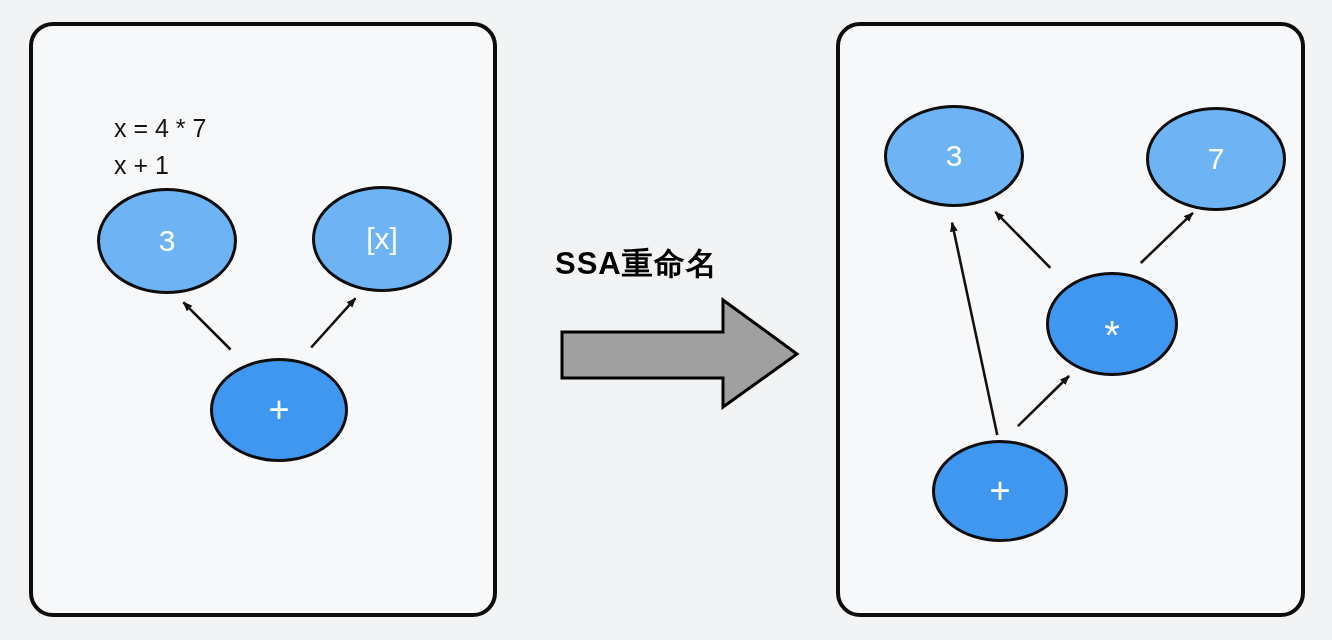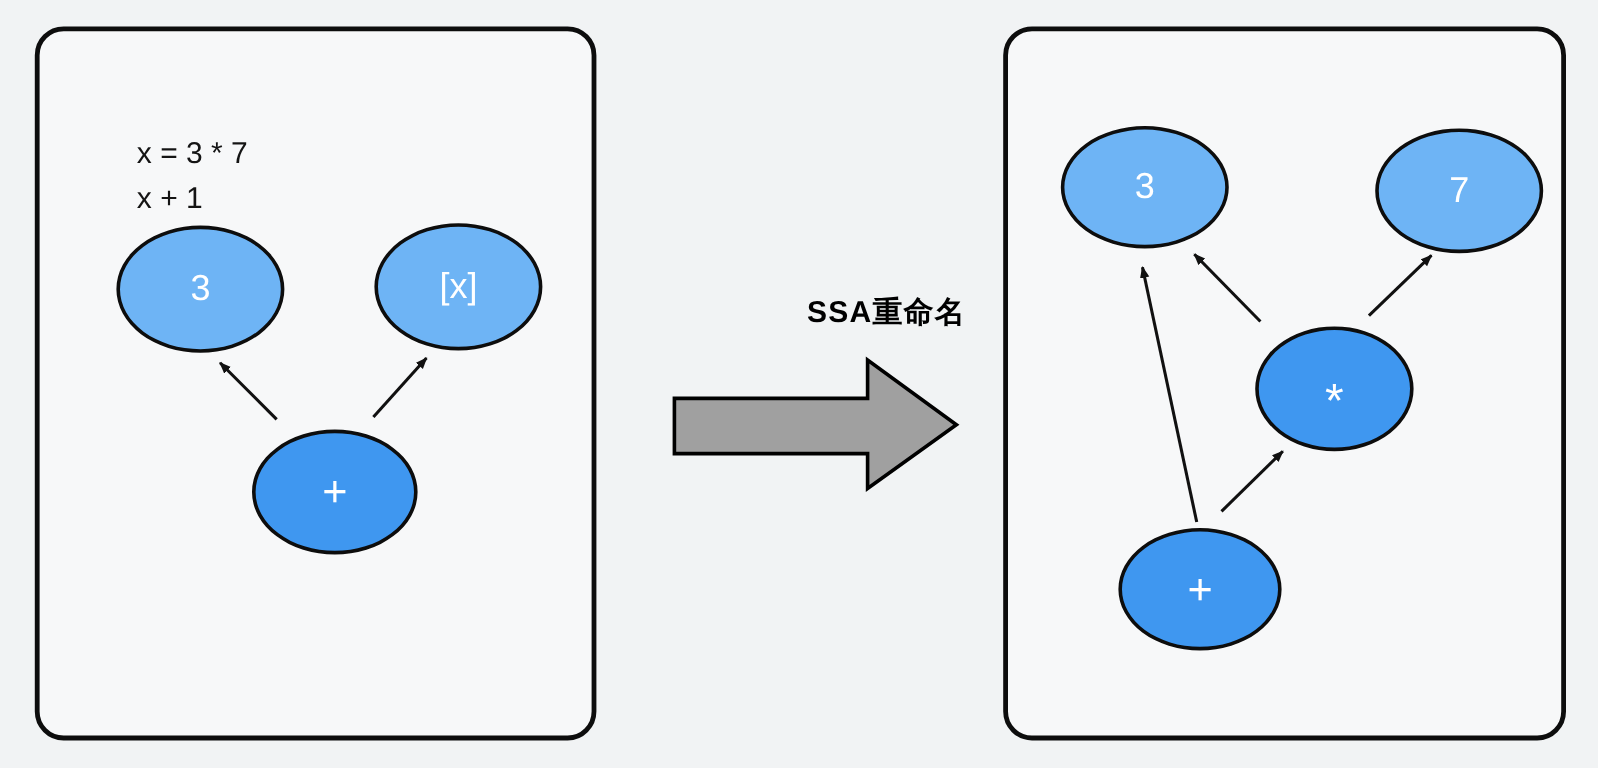--- a/index.html
+++ b/index.html
@@ -45,34 +45,34 @@
   .node-label-big{font-size:36px;}
   .node-label-star{font-size:40px;transform:translateY(24%);}
   .code-block{
     position:absolute;left:81px;top:84px;
     color:var(--text-color);
     font-size:25px;line-height:37px;
     white-space:pre;
   }
   .transform-label{
     position:absolute;left:555px;top:243px;width:250px;
-    text-align:right;
-    font-size:25px;font-weight:bold;color:#000;
+    text-align:left;
+    font-size:31px;font-weight:bold;color:#000;
     letter-spacing:1px;
   }
   .big-arrow{
     position:absolute;left:555px;top:290px;
   }
 </style>
 </head>
 <body>
 
 <div class="panel panel-left">
 
-  <div class="code-block"><span>x = 3 * 7</span>
+  <div class="code-block"><span>x = 4 * 7</span>
 <span>x + 1</span></div>
 
   <svg class="edge-layer" width="468" height="595" viewBox="0 0 468 595">
     <defs>
       <marker id="ah-l" markerWidth="12" markerHeight="10" refX="9" refY="4" orient="auto" markerUnits="userSpaceOnUse">
         <path d="M0,0 L10,4 L0,8 Z" fill="#111111"></path>
       </marker>
     </defs>
     <line x1="201" y1="328" x2="153" y2="280" stroke="#111111" stroke-width="2.6" marker-end="url(#ah-l)"></line>
     <line x1="283" y1="326" x2="328" y2="276" stroke="#111111" stroke-width="2.6" marker-end="url(#ah-l)"></line>

